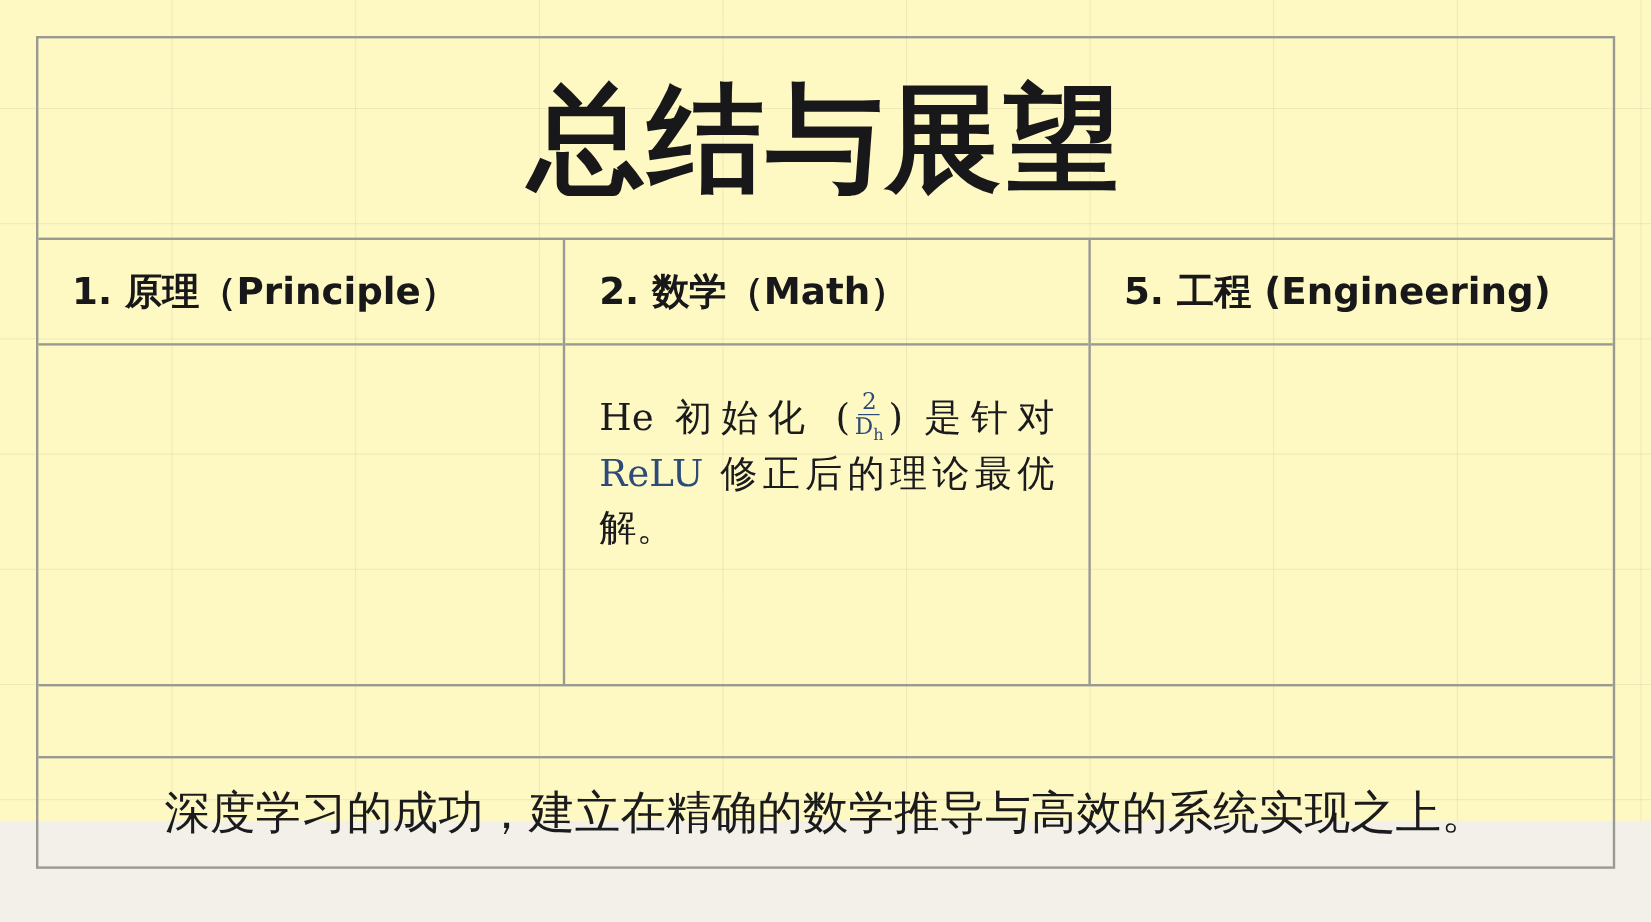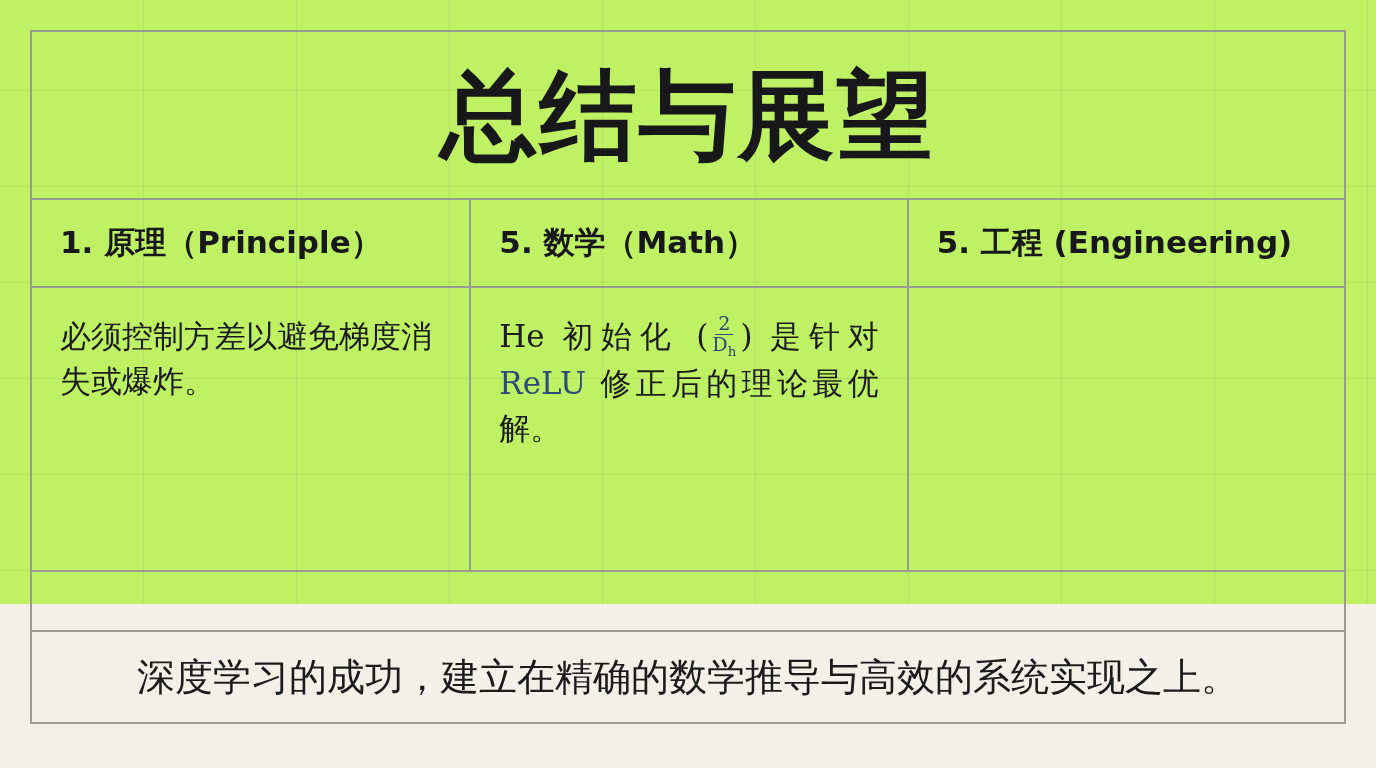--- a/index.html
+++ b/index.html
@@ -10,22 +10,22 @@
     width: 1376px;
     height: 768px;
     background: #f2f0e8;
     font-family: "Liberation Sans", sans-serif;
     overflow: hidden;
   }
 
   .slide {
     position: relative;
     width: 1376px;
-    height: 604px;
-    background: #bef264;
+    height: 684px;
+    background: #fef9c3;
     box-sizing: border-box;
   }
 
   
   .grid-overlay {
     position: absolute;
     inset: 0;
     pointer-events: none;
     background-image:
       linear-gradient(to right, rgba(120,120,110,0.13) 1px, transparent 1px),
@@ -98,20 +98,21 @@
     padding: 26px 28px 10px 28px;
     box-sizing: border-box;
     font-family: "DejaVu Serif", serif;
     font-size: 31px;
     line-height: 1.45;
     color: #1b1b1d;
   }
   .col-body.justify {
     text-align: justify;
     text-align-last: left;
+    margin-top: 12px;
   }
 
   .mono-term {
     color: #2c4b78;
   }
 
   .frac {
     display: inline-flex;
     flex-direction: column;
     align-items: center;
@@ -166,25 +167,24 @@
   <div class="frame">
 
     <div class="title-row">
       <div class="title">总结与展望</div>
     </div>
 
     <div class="columns">
 
       <div class="col">
         <div class="col-head">1. 原理（Principle）</div>
-        <div class="col-body">必须控制方差以避免梯度消失或爆炸。</div>
       </div>
 
       <div class="col">
-        <div class="col-head">5. 数学（Math）</div>
+        <div class="col-head">2. 数学（Math）</div>
         <div class="col-body justify"><span>He 初始化 (</span><span class="frac">
               <span class="num">2</span>
               <span class="den"><span>D</span><sub>h</sub></span>
             </span><span>) 是针对 </span><span class="mono-term">ReLU</span><span> 修正后的理论最优解。</span></div>
       </div>
 
       <div class="col">
         <div class="col-head">5. 工程 (Engineering)</div>
       </div>
 

